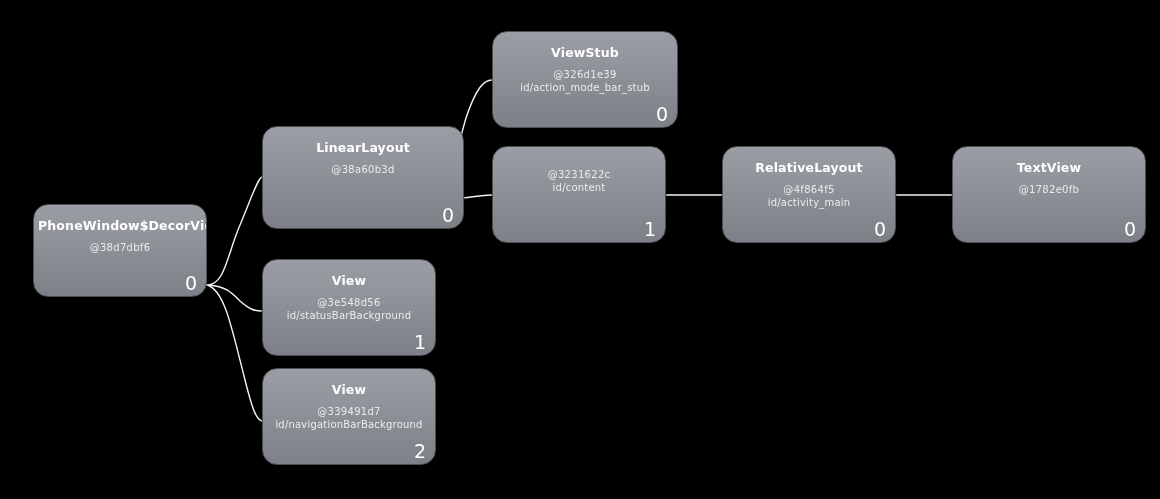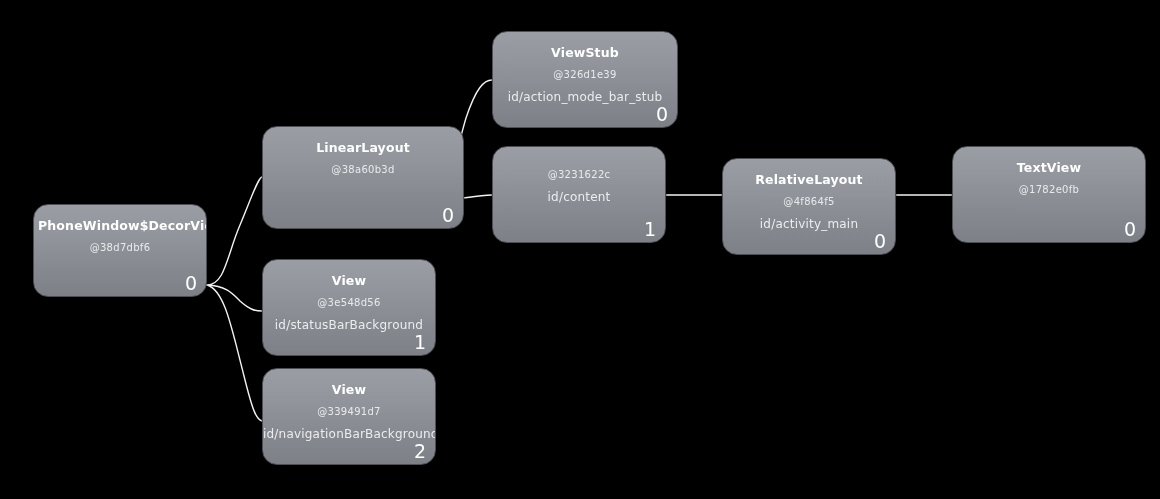--- a/index.html
+++ b/index.html
@@ -59,23 +59,22 @@
   .node-hash {
     color: #e9eaec;
     font-size: 10px;
     line-height: 13px;
     margin-top: 8px;
     letter-spacing: 0.3px;
     white-space: nowrap;
   }
   .node-resid {
     color: #ebecee;
-    font-size: 12px;
+    font-size: 10px;
     line-height: 13px;
-    margin-top: 10px;
     letter-spacing: 0.2px;
     white-space: nowrap;
     text-align: center;
   }
   .node-index {
     position: absolute;
     right: 9px;
     bottom: 2px;
     color: #ffffff;
     font-size: 19px;
@@ -135,21 +134,21 @@
         </div>
         <div class="node-index">0</div>
       </div>
       <div class="node" style="left: 492px; top: 146px; width: 174px; height: 97px;">
         <div class="node-inner">
           <div class="node-hash">@3231622c</div>
           <div class="node-resid">id/content</div>
         </div>
         <div class="node-index">1</div>
       </div>
-      <div class="node" style="left: 722px; top: 158px; width: 174px; height: 97px;">
+      <div class="node" style="left: 722px; top: 146px; width: 174px; height: 97px;">
         <div class="node-inner">
           <div class="node-title">RelativeLayout</div>
           <div class="node-hash">@4f864f5</div>
           <div class="node-resid">id/activity_main</div>
         </div>
         <div class="node-index">0</div>
       </div>
       <div class="node" style="left: 952px; top: 146px; width: 194px; height: 97px;">
         <div class="node-inner">
           <div class="node-title">TextView</div>

